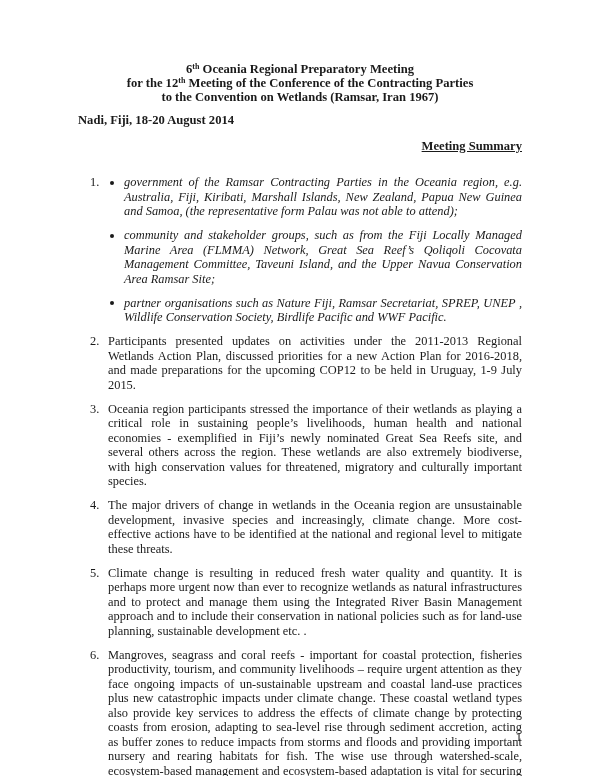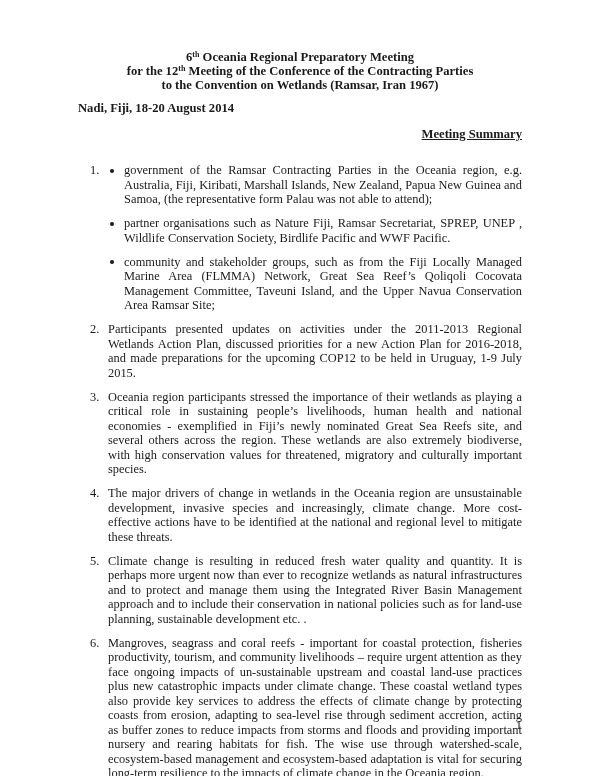--- a/index.html
+++ b/index.html
@@ -1,21 +1,21 @@
 <!DOCTYPE html>
 <html><head>
   <meta charset="utf-8">
   <style>
     html, body { margin: 0; padding: 0; background: #ffffff; }
     body {
       width: 600px; height: 776px; position: relative; overflow: hidden;
       font-family: "Liberation Serif", "DejaVu Serif", serif;
       color: #1a1a1a;
     }
-    .page { position: absolute; left: 0; top: 0; width: 600px; height: 683px; }
+    .page { position: absolute; left: 0; top: 12px; width: 600px; height: 683px; }
     .title-block {
       position: absolute; left: 78px; width: 444px; top: 50px;
       text-align: center; font-weight: bold; font-size: 12.6px; line-height: 14.2px;
     }
     .title-block sup { font-size: 8px; line-height: 0; vertical-align: 4px; }
     .location {
       position: absolute; left: 78px; width: 444px; top: 101px;
       font-weight: bold; font-size: 12.6px; line-height: 14px;
     }
     .summary-heading {
@@ -24,21 +24,21 @@
       text-decoration: underline;
     }
     .body {
       position: absolute; left: 90px; width: 432px; top: 154px;
       font-size: 12.4px; line-height: 14.5px;
     }
     .item { position: relative; padding-left: 18px; margin-bottom: 9.5px; text-align: justify; }
     .item-num { position: absolute; left: 0; top: 0; }
     .item-text { display: block; }
     .bullets { margin-top: 9px; }
-    .bullet { position: relative; padding-left: 16px; margin-bottom: 9.5px; text-align: justify; }
+    .bullet { position: relative; padding-left: 16px; margin-bottom: 9.5px; text-align: justify; font-style: italic; }
     .bullet:last-child { margin-bottom: 0; }
     .bullet-dot {
       position: absolute; left: 2px; top: 5.5px; width: 4px; height: 4px;
       background: #1a1a1a; border-radius: 50%;
     }
     .page-number {
       position: absolute; left: 510px; top: 718px; width: 12px;
       text-align: right; font-size: 12.4px; line-height: 14px;
     }
   </style>
@@ -61,25 +61,25 @@
 
     <div class="item">
       <span class="item-num">1.</span>
       <div class="bullets">
         <div class="bullet">
           <span class="bullet-dot"></span>
           <span>government of the Ramsar Contracting Parties in the Oceania region, e.g. Australia, Fiji, Kiribati, Marshall Islands, New Zealand, Papua New Guinea and Samoa,   (the representative form Palau was not able to attend);</span>
         </div>
         <div class="bullet">
           <span class="bullet-dot"></span>
-          <span>partner organisations such as Nature Fiji, Ramsar Secretariat, SPREP, UNEP , Wildlife Conservation Society, Birdlife Pacific and WWF Pacific.</span>
+          <span>community and stakeholder groups, such as from the Fiji Locally Managed Marine Area (FLMMA) Network, Great Sea Reef’s Qoliqoli Cocovata Management Committee, Taveuni Island, and the Upper Navua Conservation Area Ramsar Site;</span>
         </div>
         <div class="bullet">
           <span class="bullet-dot"></span>
-          <span>community and stakeholder groups, such as from the Fiji Locally Managed Marine Area (FLMMA) Network, Great Sea Reef’s Qoliqoli Cocovata Management Committee, Taveuni Island, and the Upper Navua Conservation Area Ramsar Site;</span>
+          <span>partner organisations such as Nature Fiji, Ramsar Secretariat, SPREP, UNEP , Wildlife Conservation Society, Birdlife Pacific and WWF Pacific.</span>
         </div>
       </div>
     </div>
 
     <div class="item">
       <span class="item-num">2.</span>
       <span class="item-text">Participants presented updates on activities under the 2011-2013 Regional Wetlands Action Plan, discussed priorities for a new Action Plan for 2016-2018, and made preparations for the upcoming COP12 to be held in Uruguay, 1-9 July 2015.</span>
     </div>
 
     <div class="item">

